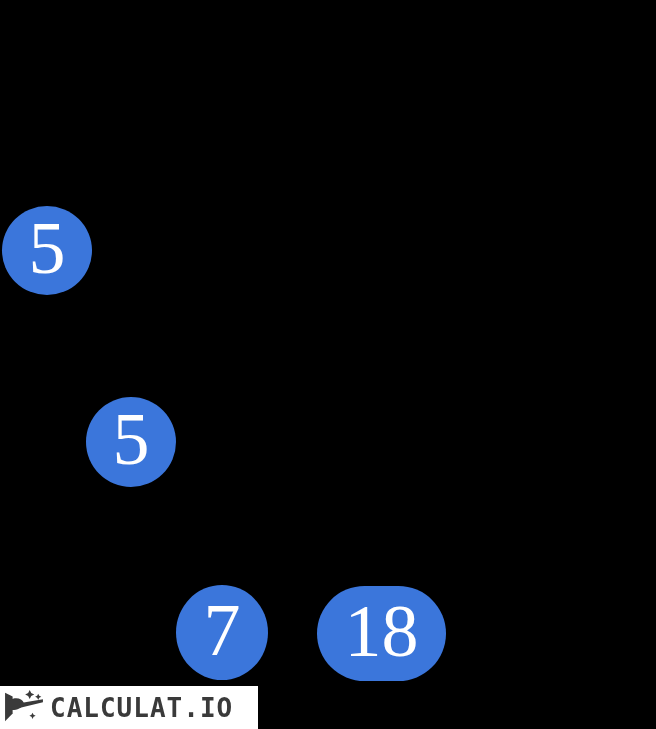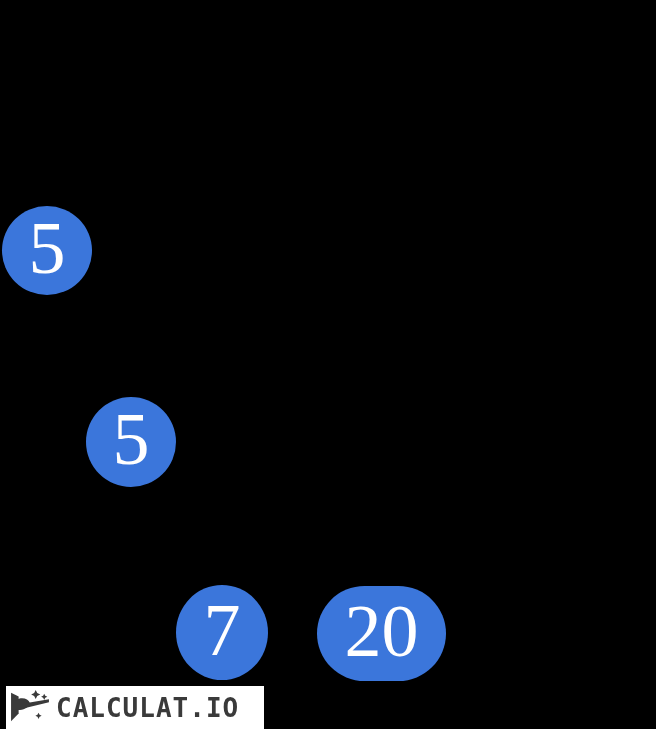--- a/index.html
+++ b/index.html
@@ -26,21 +26,20 @@
   .node-4{left:317px;top:586px; width:129px; height:95px; border-radius:48px;}
   .watermark{
     position:absolute;
     left:0;top:686px;
     width:258px;height:43px;
     background:#FFFFFF;
     display:flex;align-items:center;
     box-sizing:border-box;
     padding-left:2px;
     gap:4px;
-    margin-left:6px;
   }
   .brand-text{
     font-family:"DejaVu Sans Mono",monospace;
     font-weight:bold;
     font-size:26px;
     letter-spacing:1px;
     color:#3A3A3A;
     white-space:nowrap;
     transform:scaleY(1.05);
   }
@@ -57,21 +56,21 @@
 
   <div class="node node-2">
     <span>5</span>
   </div>
 
   <div class="node node-3">
     <span>7</span>
   </div>
 
   <div class="node node-4">
-    <span>20</span>
+    <span>18</span>
   </div>
 
   <div class="watermark">
     <span class="bird-icon">
       <svg width="44" height="36" viewBox="0 0 46 38" aria-hidden="true">
         <g fill="#3A3A3A">
           <path d="M3 5 L11 9 L11 27 L3 35 Z"></path>
           <path d="M8 13 C14 9, 21 11, 23 16 C21 22, 13 24, 8 23 Z"></path>
           <path d="M18 16 L43 12 L43 15 L18 21 Z"></path>
           <path d="M29 2 l1.6 3.2 3.2 1.6 -3.2 1.6 -1.6 3.2 -1.6 -3.2 -3.2 -1.6 3.2 -1.6 Z"></path>

